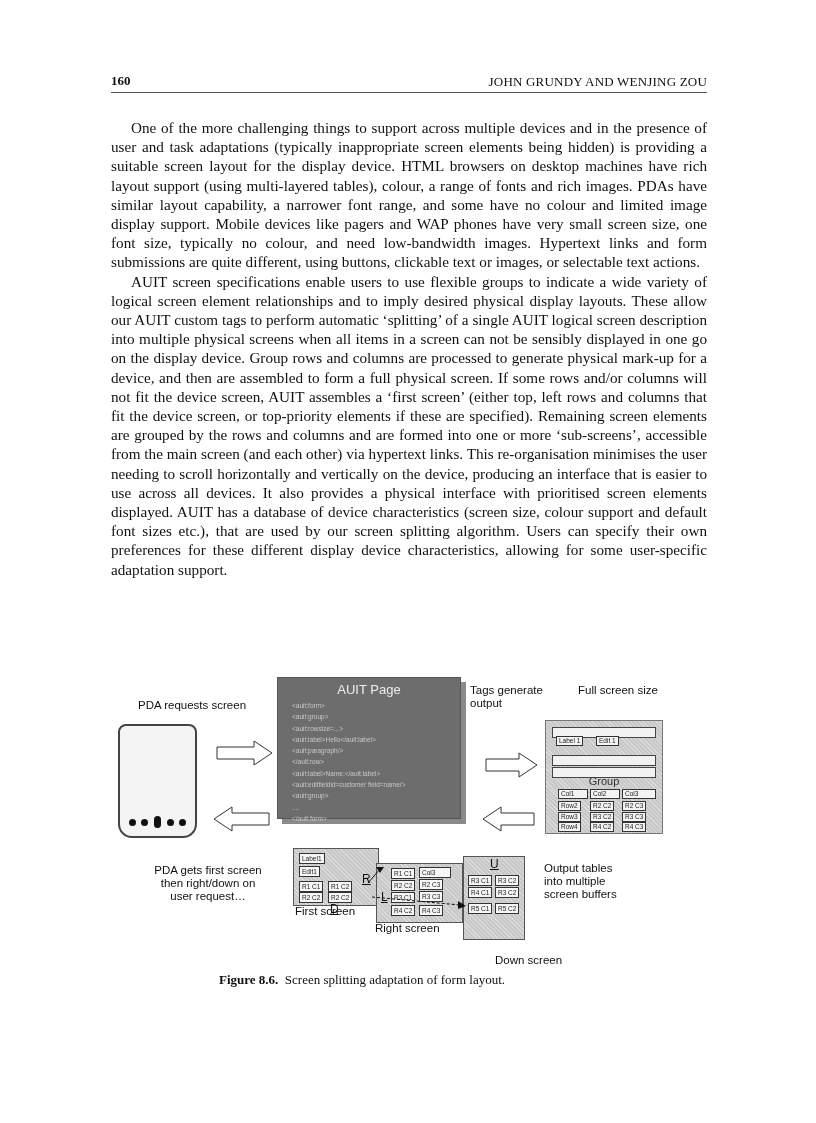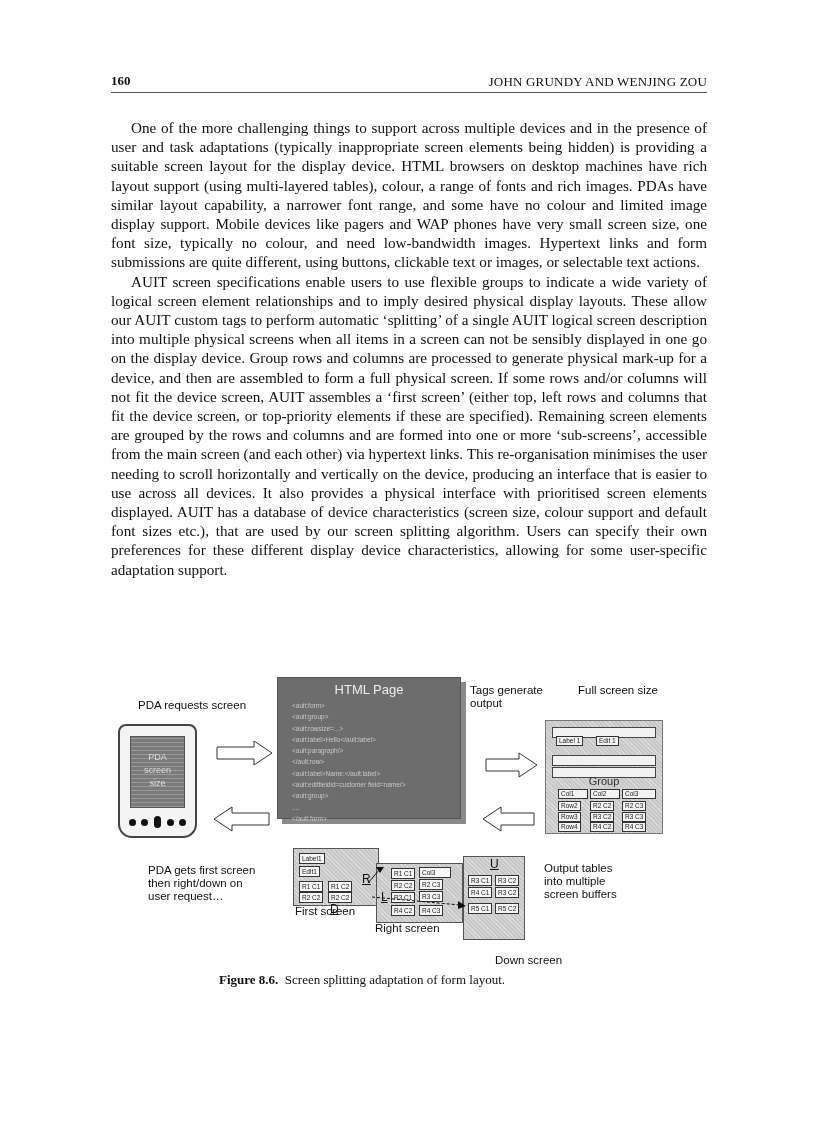--- a/index.html
+++ b/index.html
@@ -39,45 +39,40 @@
 </div>
 
 <div class="body-text">
   <p>One of the more challenging things to support across multiple devices and in the presence of user and task adaptations (typically inappropriate screen elements being hidden) is providing a suitable screen layout for the display device. HTML browsers on desktop machines have rich layout support (using multi-layered tables), colour, a range of fonts and rich images. PDAs have similar layout capability, a narrower font range, and some have no colour and limited image display support. Mobile devices like pagers and WAP phones have very small screen size, one font size, typically no colour, and need low-bandwidth images. Hypertext links and form submissions are quite different, using buttons, clickable text or images, or selectable text actions.</p>
   <p>AUIT screen specifications enable users to use flexible groups to indicate a wide variety of logical screen element relationships and to imply desired physical display layouts. These allow our AUIT custom tags to perform automatic ‘splitting’ of a single AUIT logical screen description into multiple physical screens when all items in a screen can not be sensibly displayed in one go on the display device. Group rows and columns are processed to generate physical mark-up for a device, and then are assembled to form a full physical screen. If some rows and/or columns will not fit the device screen, AUIT assembles a ‘first screen’ (either top, left rows and columns that fit the device screen, or top-priority elements if these are specified). Remaining screen elements are grouped by the rows and columns and are formed into one or more ‘sub-screens’, accessible from the main screen (and each other) via hypertext links. This re-organisation minimises the user needing to scroll horizontally and vertically on the device, producing an interface that is easier to use across all devices. It also provides a physical interface with prioritised screen elements displayed. AUIT has a database of device characteristics (screen size, colour support and default font sizes etc.), that are used by our screen splitting algorithm. Users can specify their own preferences for these different display device characteristics, allowing for some user-specific adaptation support.</p>
 </div>
 
 <div class="figure">
 
   <div class="fig-label" style="left:38px;top:29px;">PDA requests screen</div>
-  <div class="fig-label" style="left:48px;top:194px;text-align:left;width:120px;">
+  <div class="fig-label" style="left:48px;top:194px;text-align:center;width:120px;">
     <div>PDA gets first screen</div>
     <div>then right/down on</div>
     <div>user request…</div>
   </div>
   <div class="fig-label" style="left:370px;top:14px;">
     <div>Tags generate</div>
     <div>output</div>
   </div>
   <div class="fig-label" style="left:466px;top:14px;margin-left:12px;">Full screen size</div>
   <div class="fig-label" style="left:444px;top:192px;">
     <div>Output tables</div>
     <div>into multiple</div>
     <div>screen buffers</div>
   </div>
   <div class="fig-label" style="left:195px;top:235px;">First screen</div>
   <div class="fig-label" style="left:275px;top:252px;">Right screen</div>
   <div class="fig-label" style="left:363px;top:284px;padding-left:32px;">Down screen</div>
 
   <div class="pda">
-    <div class="pda-screen">
-      <div>PDA</div>
-      <div>screen</div>
-      <div>size</div>
-    </div>
     <div class="pda-buttons">
       <span></span>
       <span></span>
       <span style="height:12px;border-radius:4px;"></span>
       <span></span>
       <span></span>
     </div>
   </div>
 
   <svg class="arrow" style="left:116px;top:70px;" width="58" height="26">
@@ -87,21 +82,21 @@
     <polygon points="57,7 20,7 20,1 2,13 20,25 20,19 57,19" fill="#fff" stroke="#333" stroke-width="1"></polygon>
   </svg>
   <svg class="arrow" style="left:385px;top:82px;" width="54" height="26">
     <polygon points="1,7 34,7 34,1 52,13 34,25 34,19 1,19" fill="#fff" stroke="#333" stroke-width="1"></polygon>
   </svg>
   <svg class="arrow" style="left:381px;top:136px;" width="54" height="26">
     <polygon points="53,7 20,7 20,1 2,13 20,25 20,19 53,19" fill="#fff" stroke="#333" stroke-width="1"></polygon>
   </svg>
 
   <div class="auit-page">
-    <div class="auit-title">HTML Page</div>
+    <div class="auit-title">AUIT Page</div>
     <div class="auit-code">&lt;auit:form&gt;
 &lt;auit:group&gt;
 &lt;auit:rowsize=...&gt;
 &lt;auit:label&gt;Hello&lt;/auit:label&gt;
 &lt;auit:paragraph/&gt;
 &lt;/auit:row&gt;
 &lt;auit:label&gt;Name:&lt;/auit:label&gt;
 &lt;auit:editfieldid=customer field=name/&gt;
 &lt;auit:group&gt;
 ....

